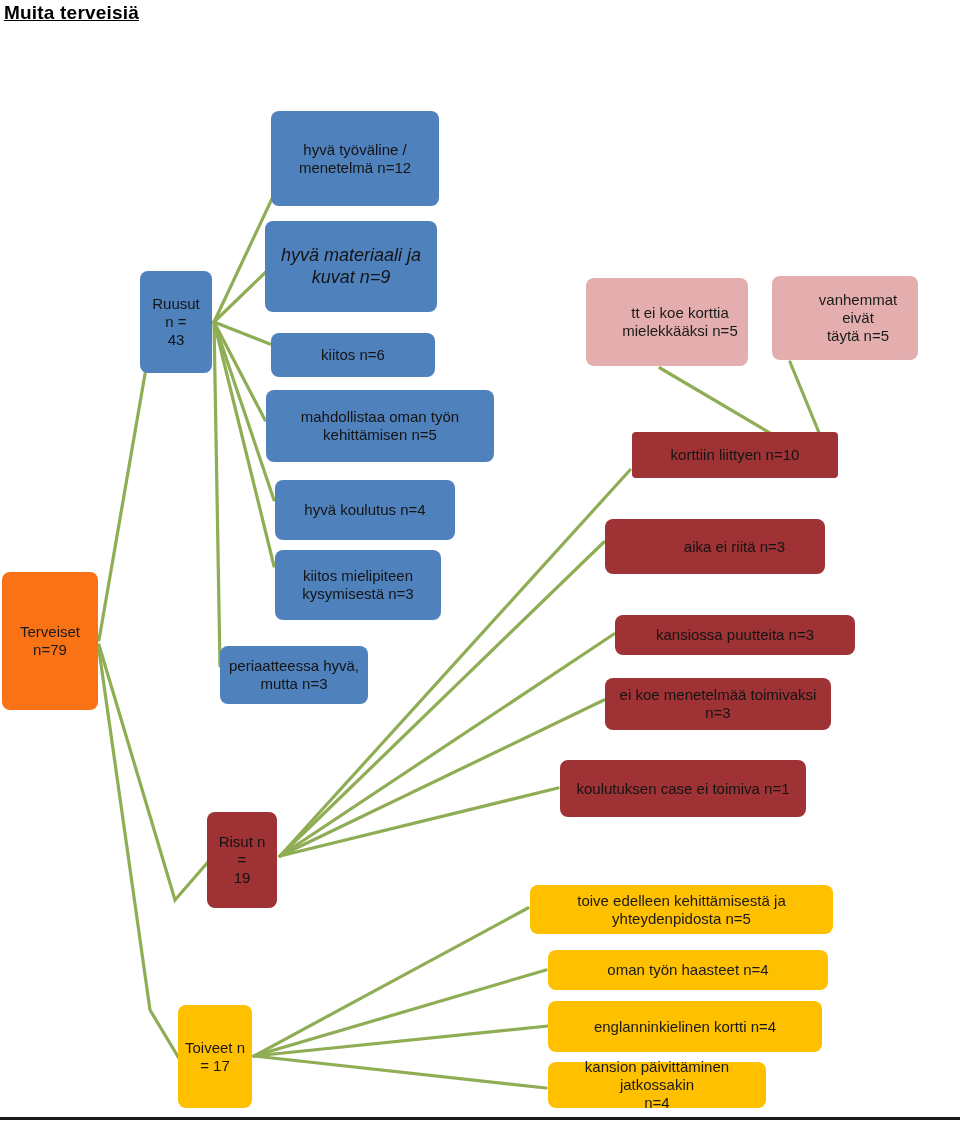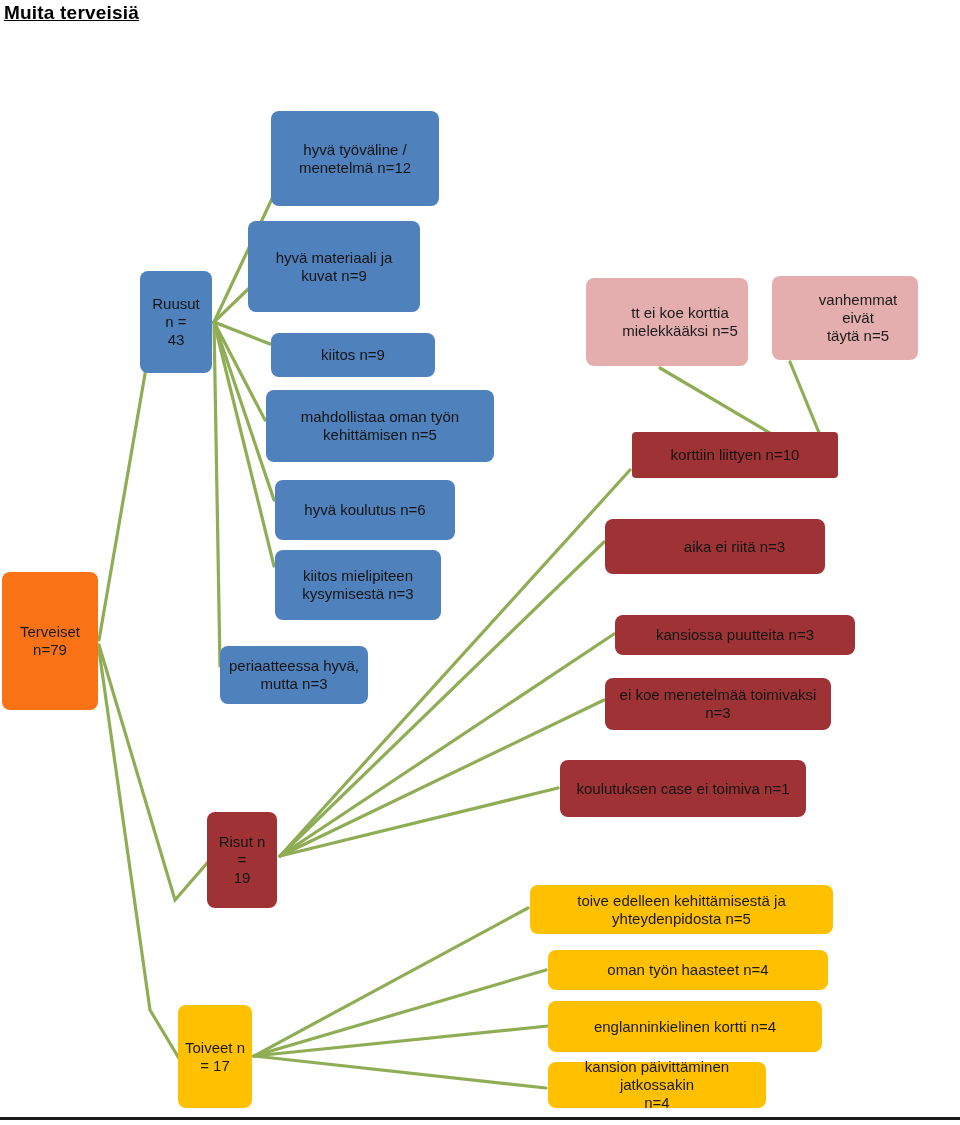--- a/index.html
+++ b/index.html
@@ -122,34 +122,34 @@
   </div>
 
   <div class="node fill-gold" style="left:178px; top:1005px; width:74px; height:103px; font-size:15px;align-items:center;">
     <span class="label">Toiveet n<br>= 17</span>
   </div>
 
   <div class="node fill-blue" style="left:271px; top:111px; width:168px; height:95px; font-size:15px;">
     <span class="label">hyvä työväline /<br>menetelmä n=12</span>
   </div>
 
-  <div class="node fill-blue" style="left:248px; top:221px; width:172px; height:91px; font-size:15px;">
+  <div class="node fill-blue" style="left:265px; top:221px; width:172px; height:91px; font-size:18px;font-style:italic;">
     <span class="label">hyvä materiaali ja<br>kuvat n=9</span>
   </div>
 
   <div class="node fill-blue" style="left:271px; top:333px; width:164px; height:44px; font-size:15px;">
-    <span class="label">kiitos n=9</span>
+    <span class="label">kiitos n=6</span>
   </div>
 
   <div class="node fill-blue" style="left:266px; top:390px; width:228px; height:72px; font-size:15px;">
     <span class="label">mahdollistaa oman työn<br>kehittämisen n=5</span>
   </div>
 
   <div class="node fill-blue" style="left:275px; top:480px; width:180px; height:60px; font-size:15px;">
-    <span class="label">hyvä koulutus n=6</span>
+    <span class="label">hyvä koulutus n=4</span>
   </div>
 
   <div class="node fill-blue" style="left:275px; top:550px; width:166px; height:70px; font-size:15px;">
     <span class="label">kiitos mielipiteen<br>kysymisestä n=3</span>
   </div>
 
   <div class="node fill-blue" style="left:220px; top:646px; width:148px; height:58px; font-size:15px;">
     <span class="label">periaatteessa hyvä,<br>mutta n=3</span>
   </div>
 

